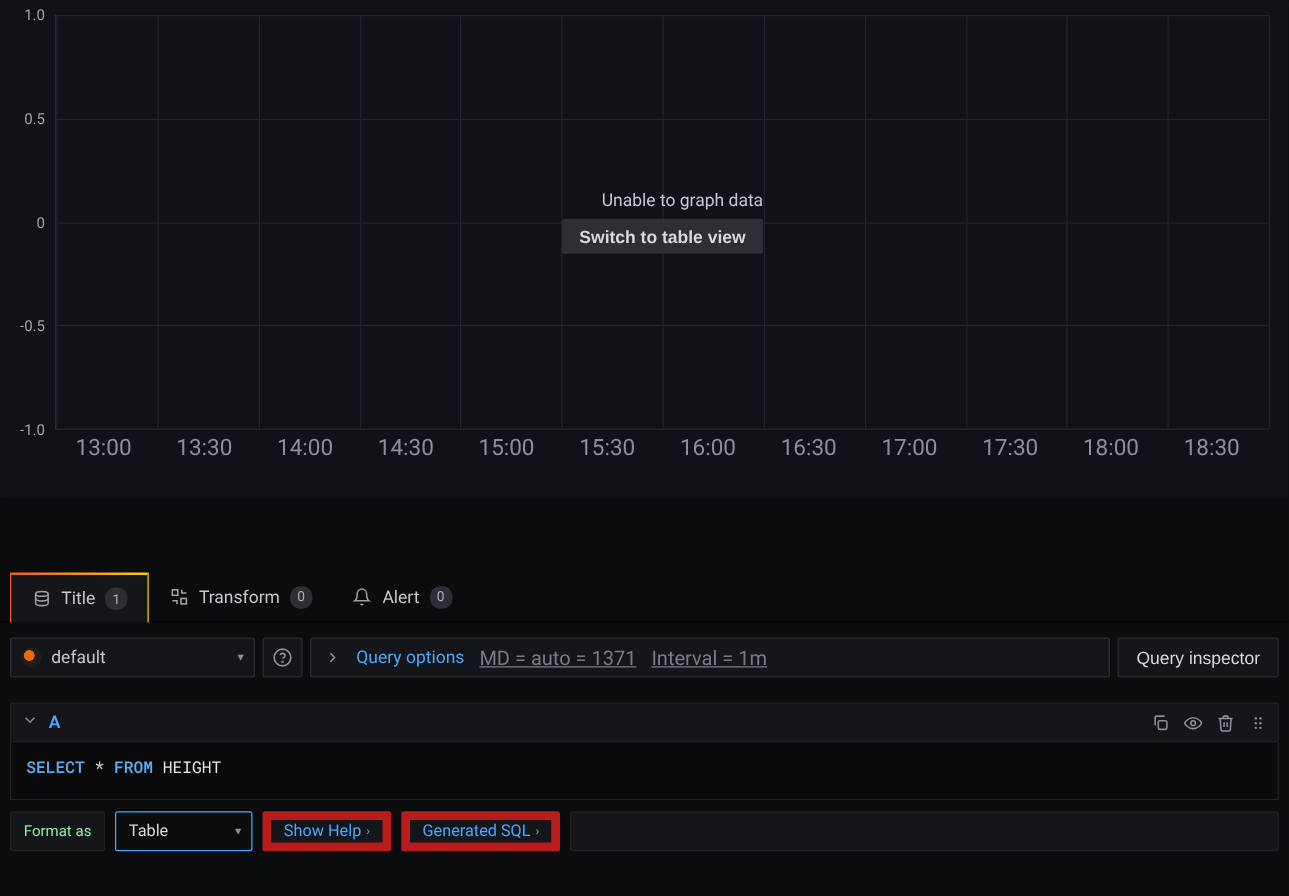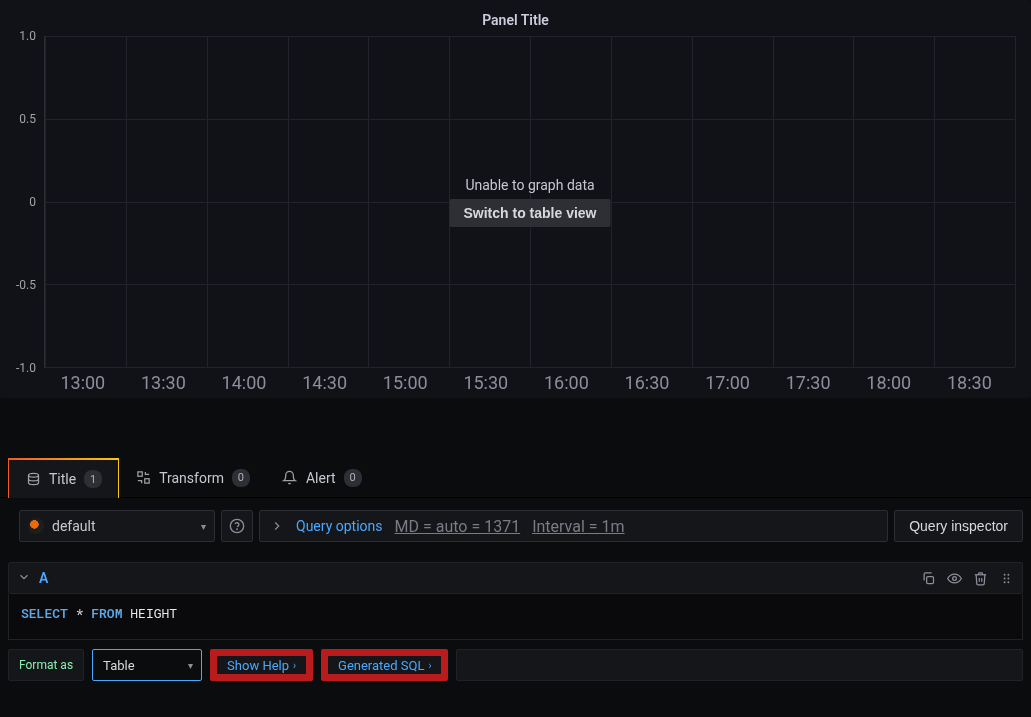--- a/index.html
+++ b/index.html
@@ -78,20 +78,21 @@
     position: absolute;
     left: 50%;
     top: 50%;
     transform: translate(-50%,-50%);
     text-align: center;
   }
   .graph-msg-text {
     font-size: 14px;
     color: #C7C7D0;
     margin-bottom: 6px;
+    text-align: right;
   }
   .switch-btn {
     background: #2d2f34;
     color: #d8d9da;
     border: none;
     padding: 6px 14px;
     font-size: 14px;
     font-weight: 600;
     cursor: pointer;
     border-radius: 2px;
@@ -136,21 +137,20 @@
     align-items: center;
     justify-content: center;
     padding: 0 5px;
   }
 
   .query-toolbar {
     display: flex;
     gap: 6px;
     padding: 12px 8px;
     align-items: flex-start;
-    margin-left: 11px;
   }
   .ds-picker {
     background: #141619;
     border: 1px solid #2c2c35;
     border-radius: 2px;
     display: flex;
     align-items: center;
     padding: 0 8px;
     width: 196px;
     height: 32px;
@@ -217,21 +217,20 @@
     background:#141619;border:7px solid #b91c1c;color:#4aa8ff;height:32px;
     padding:0 10px;display:flex;align-items:center;gap:4px;border-radius:2px;cursor:pointer;font-size:13px;
   }
   .link-box .mini-chev{font-size:10px;color:#4aa8ff;}
   .spacer-box{flex:1;background:#141619;border:1px solid #202226;height:32px;border-radius:2px;}
 </style>
 </head>
 <body>
 
 <div class="panel">
-  <div class="panel-title">Panel Title</div>
   <div class="chart-area">
     <div class="y-axis">
       <span class="y-tick" style="top:0%">1.0</span>
       <span class="y-tick" style="top:25%">0.5</span>
       <span class="y-tick" style="top:50%">0</span>
       <span class="y-tick" style="top:75%">-0.5</span>
       <span class="y-tick" style="top:100%">-1.0</span>
     </div>
     <div class="plot">
       <div class="hgrid" style="top:0%"></div>

